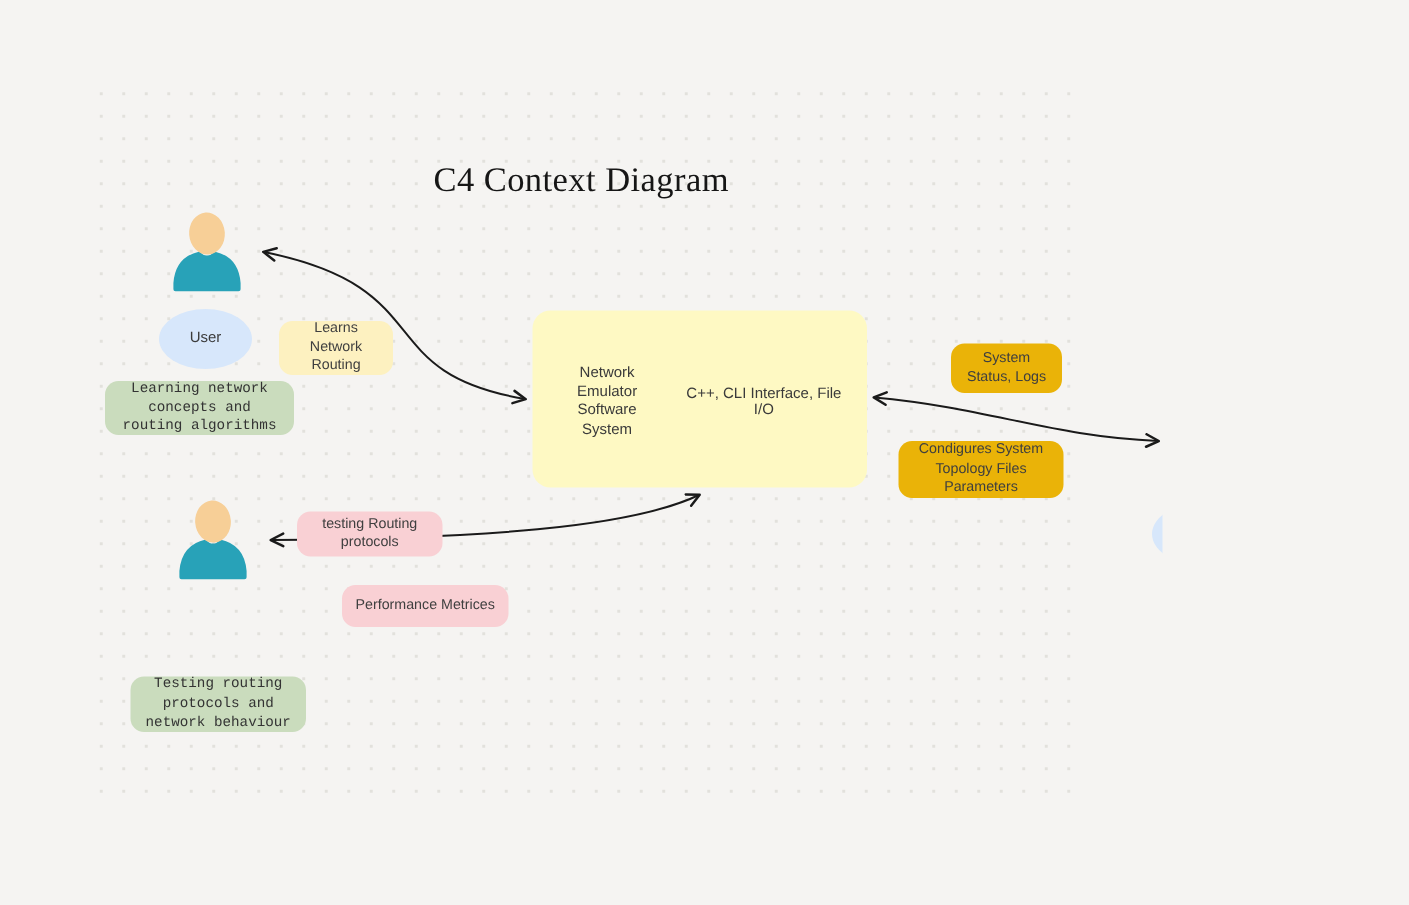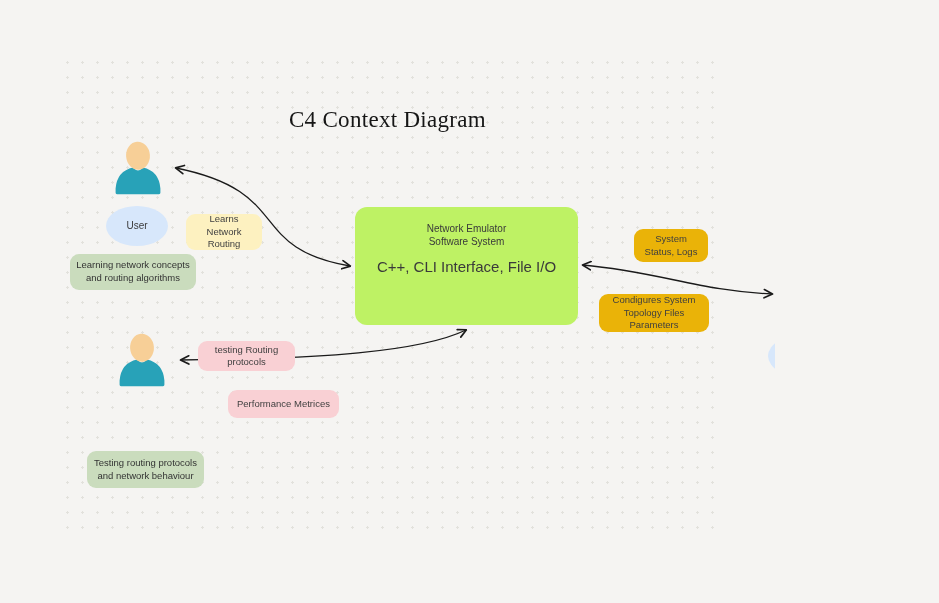--- a/index.html
+++ b/index.html
@@ -17,27 +17,27 @@
            align-items:center;justify-content:center;text-align:center;
            font-size:10px;line-height:1.35;color:#3b3b3b;}
   .lbl{position:absolute;border-radius:9px;display:flex;align-items:center;justify-content:center;
        text-align:center;font-size:9.5px;line-height:1.3;color:#3f3f3f;padding:5px 6px;box-sizing:border-box;}
   .nowrap{white-space:nowrap;width:max-content;}
   .yellow{background:#fdf1c0;}
   .pink{background:#f9d0d4;}
   .purple{background:#eab308;}
   .desc-box{position:absolute;background:#cadcbd;border-radius:9px;display:flex;align-items:center;
             justify-content:center;text-align:center;font-size:9.5px;line-height:1.35;color:#333;
-            padding:2px 6px;box-sizing:border-box;}
-  .system-box{position:absolute;left:355px;top:207px;width:223px;height:118px;background:#bef264;
+            padding:2px 6px;box-sizing:border-box;font-family:Liberation Mono, monospace;}
+  .system-box{position:absolute;left:355px;top:207px;width:223px;height:118px;background:#fef9c3;
               border-radius:12px;box-sizing:border-box;padding:16px 12px 12px;display:flex;
-              flex-direction:column;align-items:center;gap:10px;text-align:center;}
+              flex-direction:row;align-items:center;gap:10px;text-align:center;}
   .system-name{font-size:10px;color:#3a3a3a;white-space:pre-line;line-height:1.25;}
   .system-desc{font-size:9.5px;color:#3a3a3a;line-height:1.3;width:205px;}
-  .system-tech{font-size:15px;color:#3a3a3a;}
+  .system-tech{font-size:10px;color:#3a3a3a;}
 </style>
 </head>
 <body>
 
 <div class="canvas">
 
   <div class="dots"></div>
 
   <div class="title">C4 Context Diagram</div>
 

